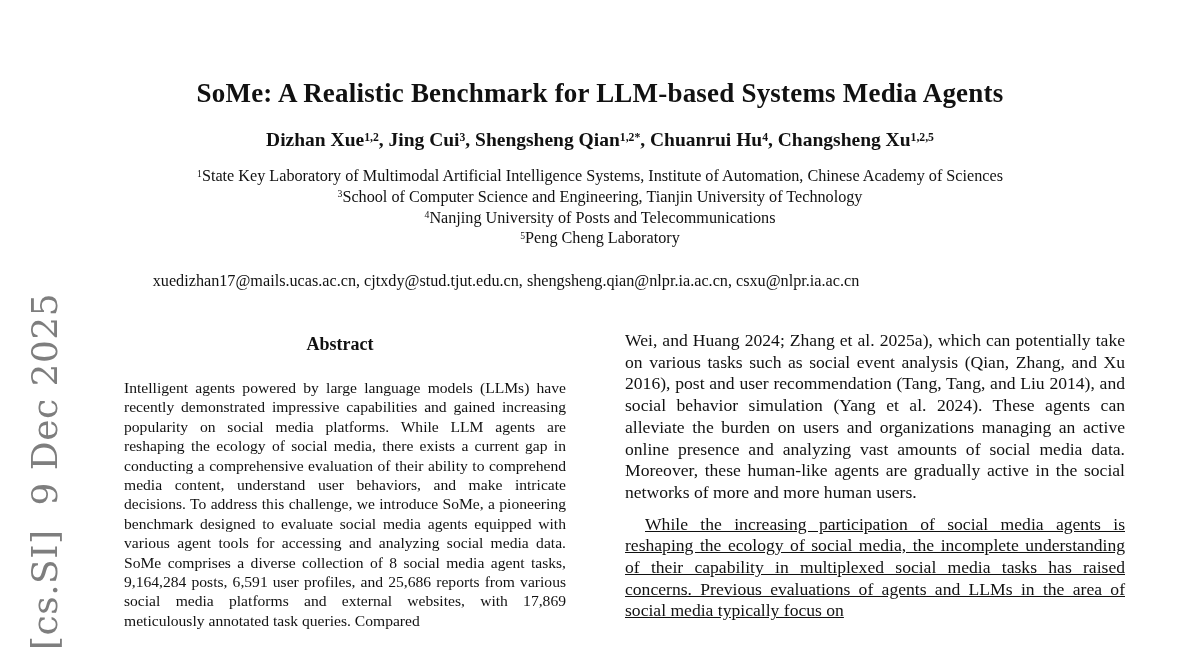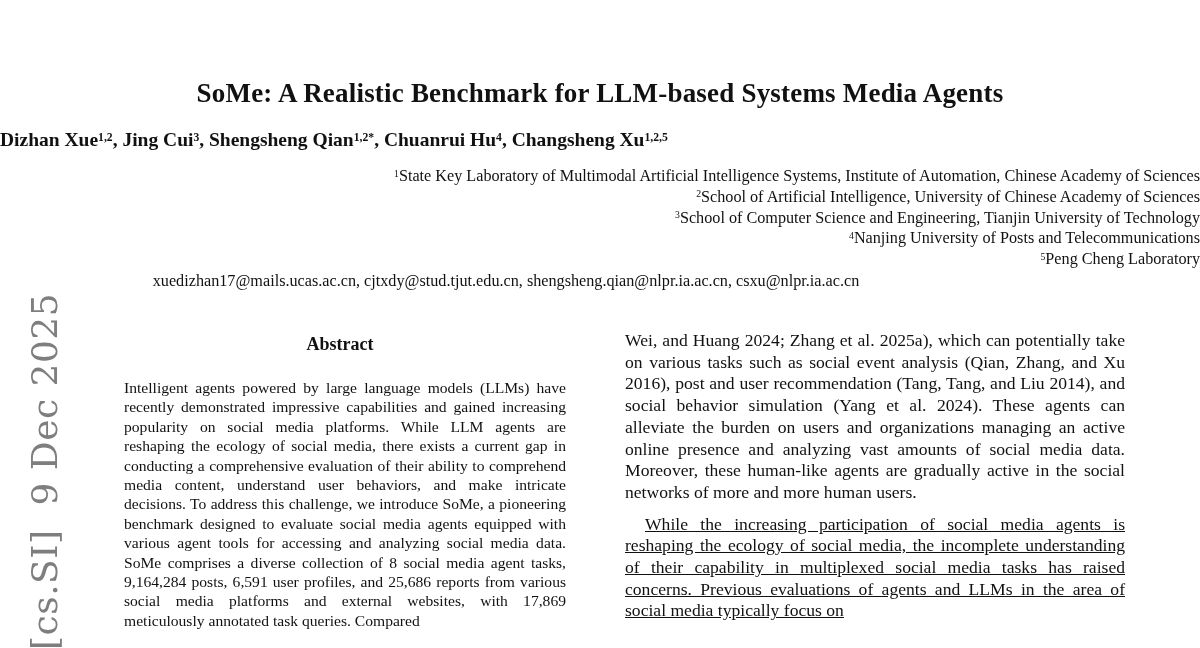--- a/index.html
+++ b/index.html
@@ -13,31 +13,31 @@
     font-family:"Liberation Serif","DejaVu Serif",serif;
     color:#111111;
   }
   .title {
     position:absolute; top:78px; left:0; width:1200px;
     text-align:center; font-size:27px; font-weight:bold;
     letter-spacing:0.2px;
   }
   .authors {
     position:absolute; top:129px; left:0; width:1200px;
-    text-align:left; font-size:19.5px; font-weight:bold;
+    text-align:center; font-size:19.5px; font-weight:bold;
   }
   sup {
     font-size:0.6em;
     vertical-align:baseline;
     position:relative; top:-0.45em;
     line-height:0;
   }
   .affils {
     position:absolute; top:166px; left:0; width:1200px;
-    text-align:right; font-size:16.2px; line-height:20.8px;
+    text-align:center; font-size:16.2px; line-height:20.8px;
   }
   .emails {
     position:absolute; top:272px; left:0; width:1012px;
     text-align:center; font-size:16.2px;
   }
   .watermark {
     position:absolute; left:24px; top:650px;
     transform-origin:0 0;
     transform:rotate(-90deg);
     font-family:"DejaVu Serif",serif;
@@ -75,21 +75,20 @@
 <body style="color: rgb(17, 17, 17); background: rgb(255, 255, 255);">
 
 <div>
 
   <div class="title">SoMe: A Realistic Benchmark for LLM-based Systems Media Agents</div>
 
   <div class="authors" id="authors"><span>Dizhan Xue</span><sup>1,2</sup>, <span>Jing Cui</span><sup>3</sup>, <span>Shengsheng Qian</span><sup>1,2*</sup>, <span>Chuanrui Hu</span><sup>4</sup>, <span>Changsheng Xu</span><sup>1,2,5</sup></div>
 
   <div class="affils" id="affils">
       <div><sup>1</sup>State Key Laboratory of Multimodal Artificial Intelligence Systems, Institute of Automation, Chinese Academy of Sciences</div>
-      <div><sup>2</sup>School of Artificial Intelligence, University of Chinese Academy of Sciences</div>
       <div><sup>3</sup>School of Computer Science and Engineering, Tianjin University of Technology</div>
       <div><sup>4</sup>Nanjing University of Posts and Telecommunications</div>
       <div><sup>5</sup>Peng Cheng Laboratory</div>
     </div>
 
   <div class="emails">xuedizhan17@mails.ucas.ac.cn, cjtxdy@stud.tjut.edu.cn, shengsheng.qian@nlpr.ia.ac.cn, csxu@nlpr.ia.ac.cn</div>
 
   <div class="watermark" style="color: rgb(126, 126, 126);">[cs.SI]  9 Dec 2025</div>
 
   <div class="col-left">

